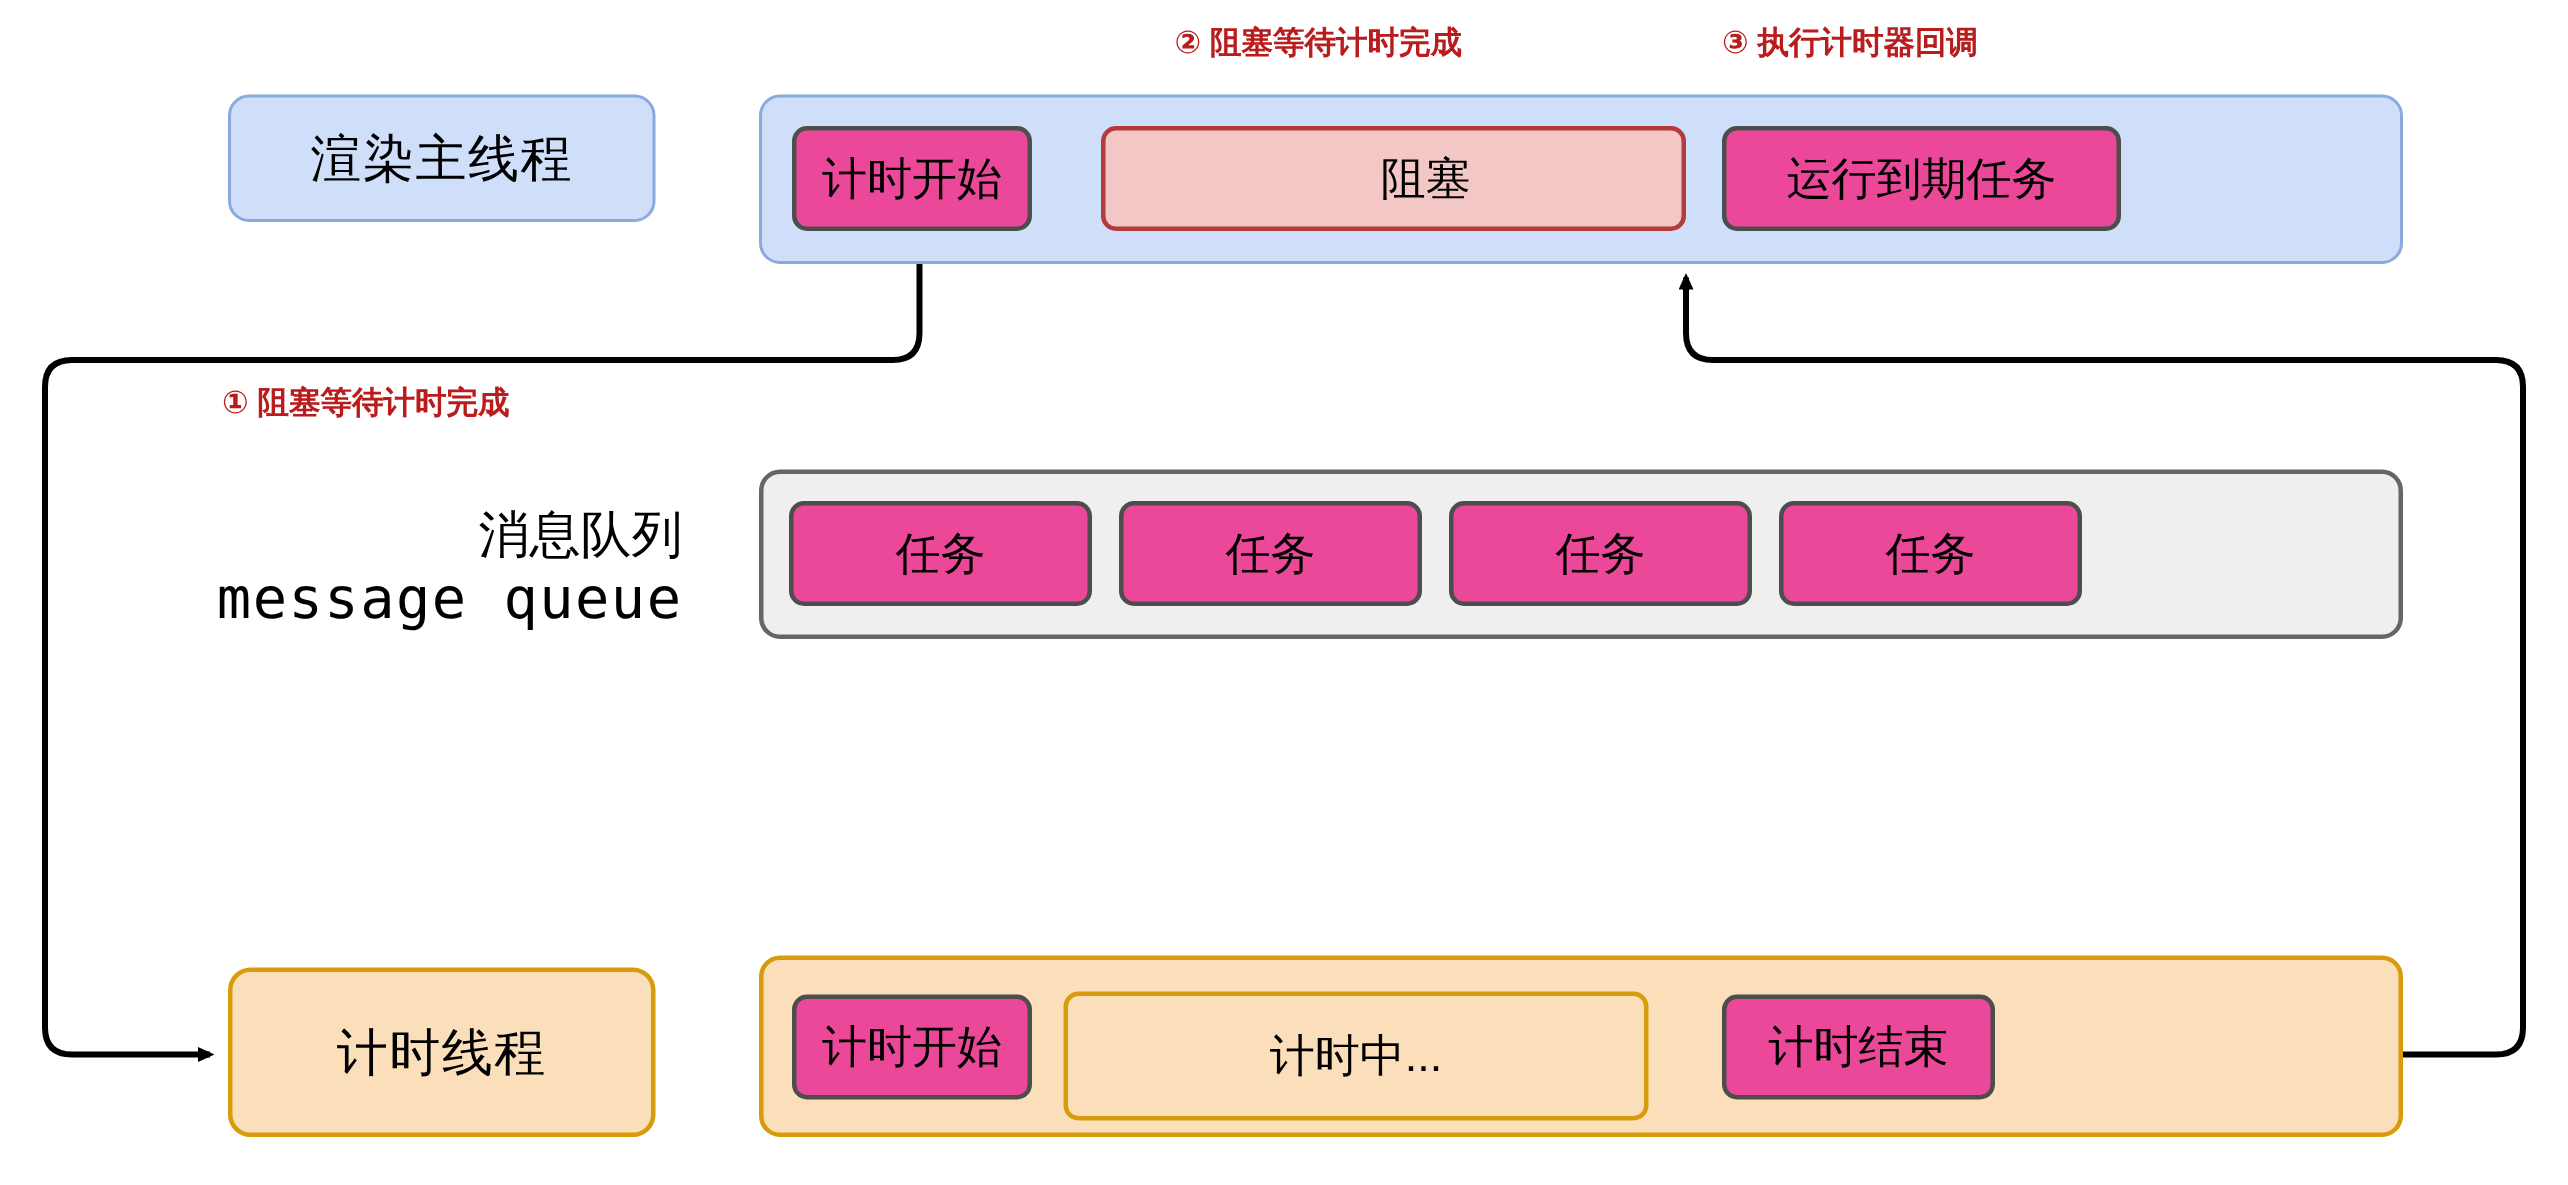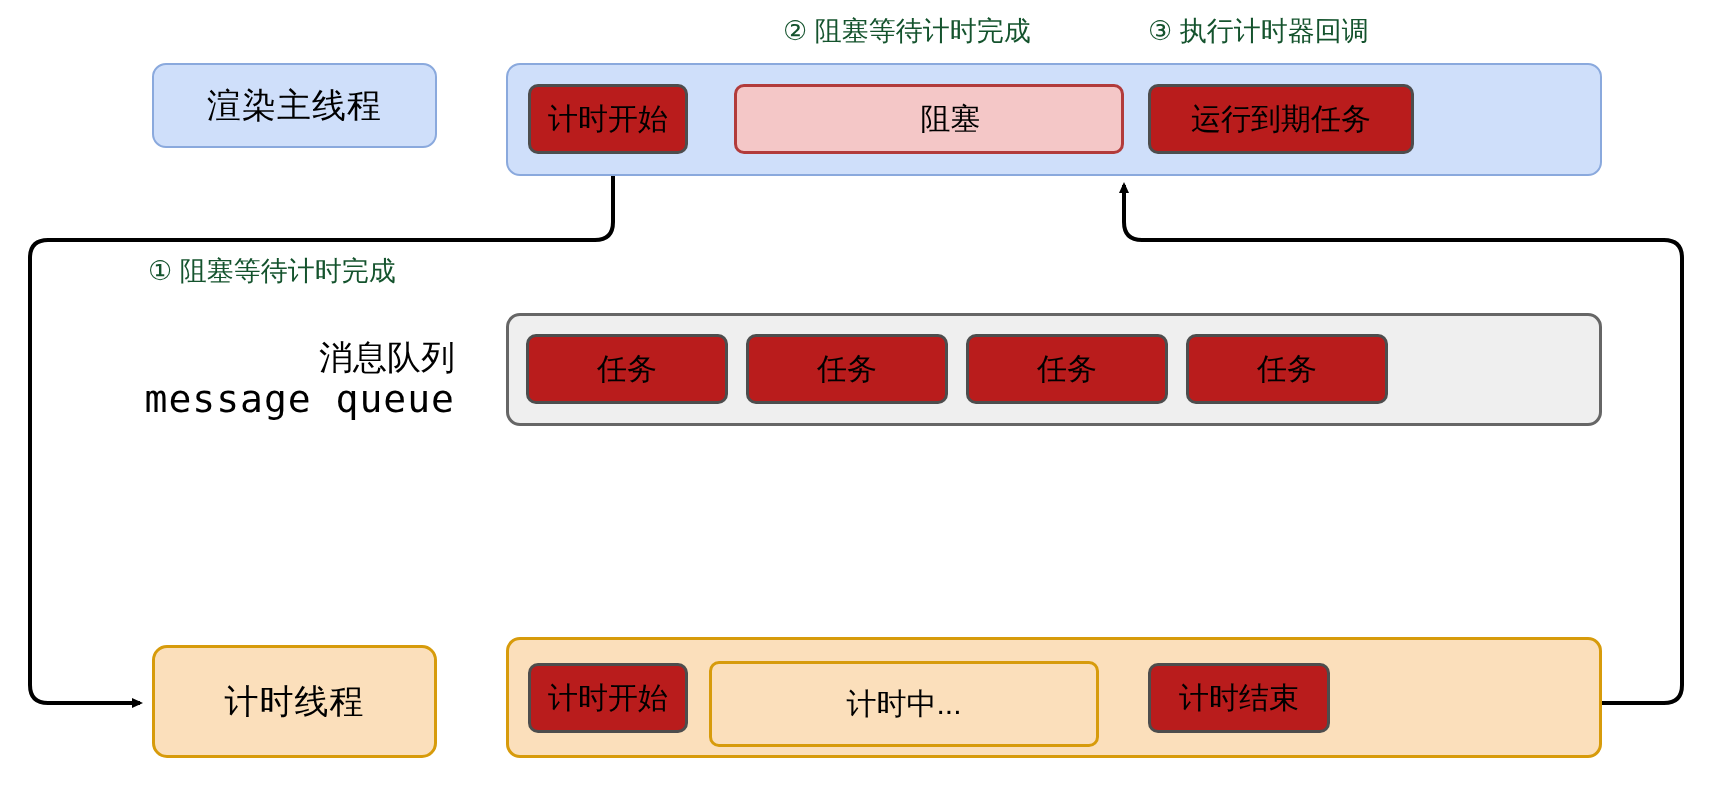--- a/index.html
+++ b/index.html
@@ -18,24 +18,25 @@
   #canvas {
     position: absolute;
     left: 0; top: 0;
     width: 1712px;
     height: 790px;
   }
   .abs { position: absolute; box-sizing: border-box; }
 
   
   .step-caption {
-    font-size: 27px;
-    color: #14532d;
+    font-size: 21px;
+    color: #b91c1c;
     white-space: nowrap;
     line-height: 1;
+    font-weight: bold;
   }
 
   
   .lane-pill {
     border-radius: 14px;
     display: flex;
     align-items: center;
     justify-content: center;
     font-size: 34px;
     letter-spacing: 1px;
@@ -58,21 +59,21 @@
   
   .chip {
     border-radius: 10px;
     display: flex;
     align-items: center;
     justify-content: center;
     font-size: 30px;
     white-space: nowrap;
     box-sizing: border-box;
   }
-  .chip.grey   { background: #b91c1c; border: 3px solid #4d4d4d; }
+  .chip.grey   { background: #ec4899; border: 3px solid #4d4d4d; }
   .chip.red    { background: #f4c7c7; border: 3px solid #b23b3b; }
   .chip.orange { background: #fbdfbb; border: 3px solid #d79b0b; }
 
   
   .queue-label {
     text-align: right;
     line-height: 1.18;
   }
   .queue-label .cn { font-size: 34px; display: block; }
   .queue-label .en {

